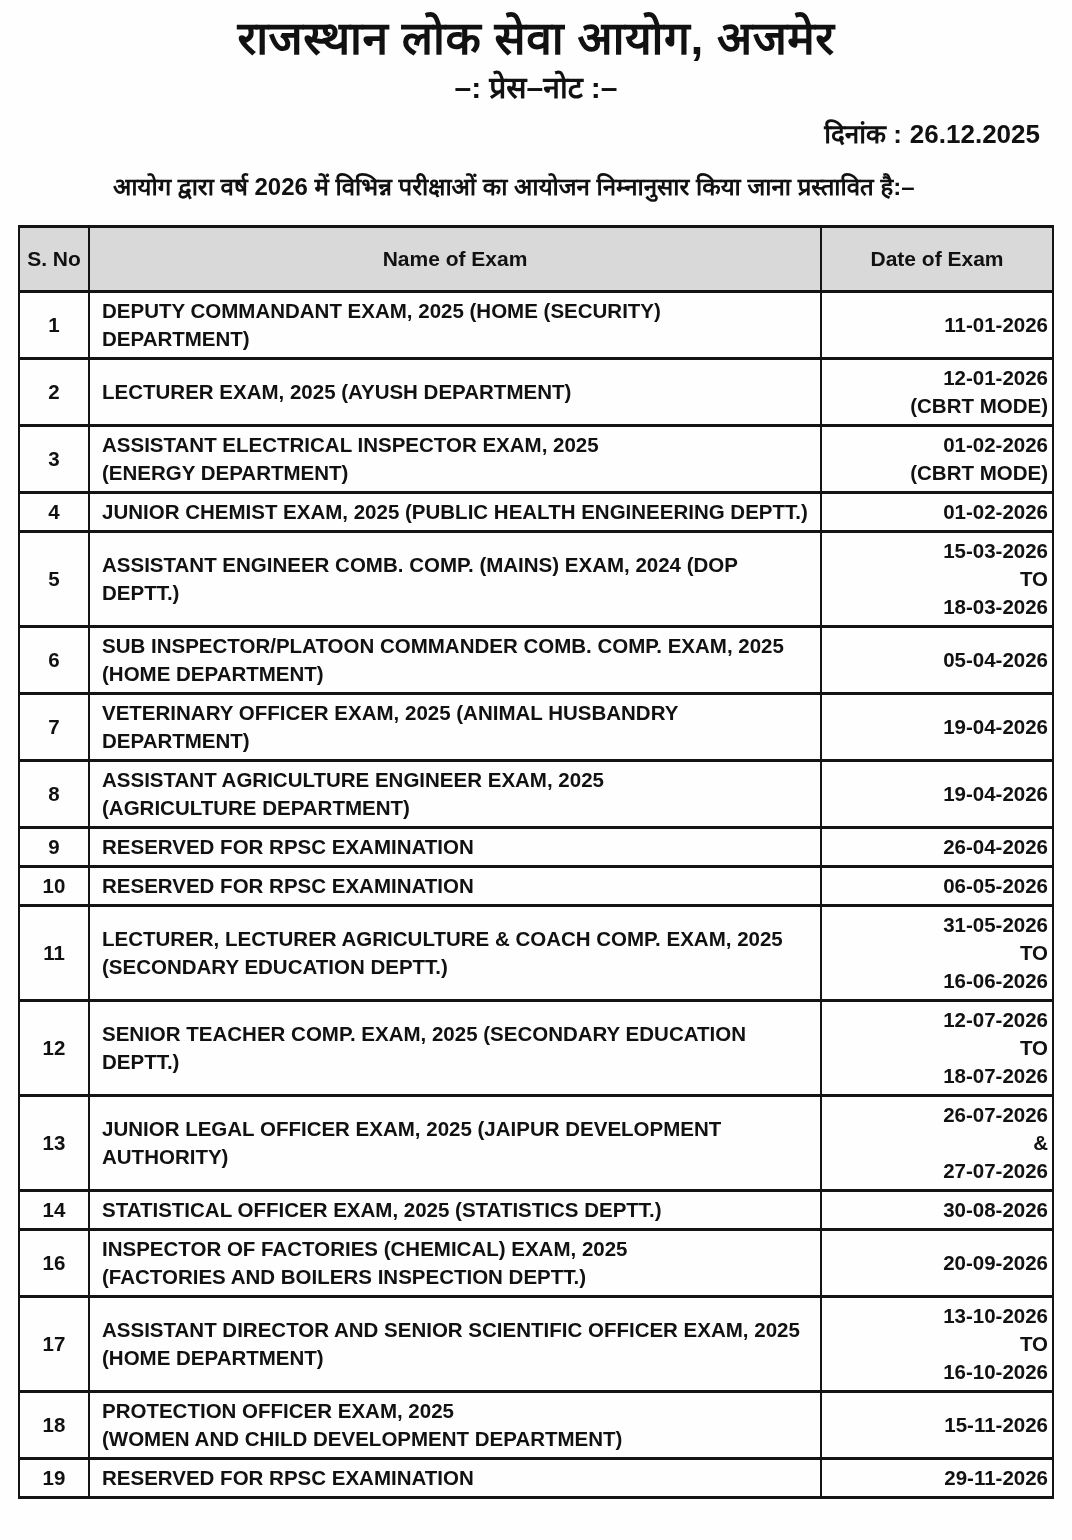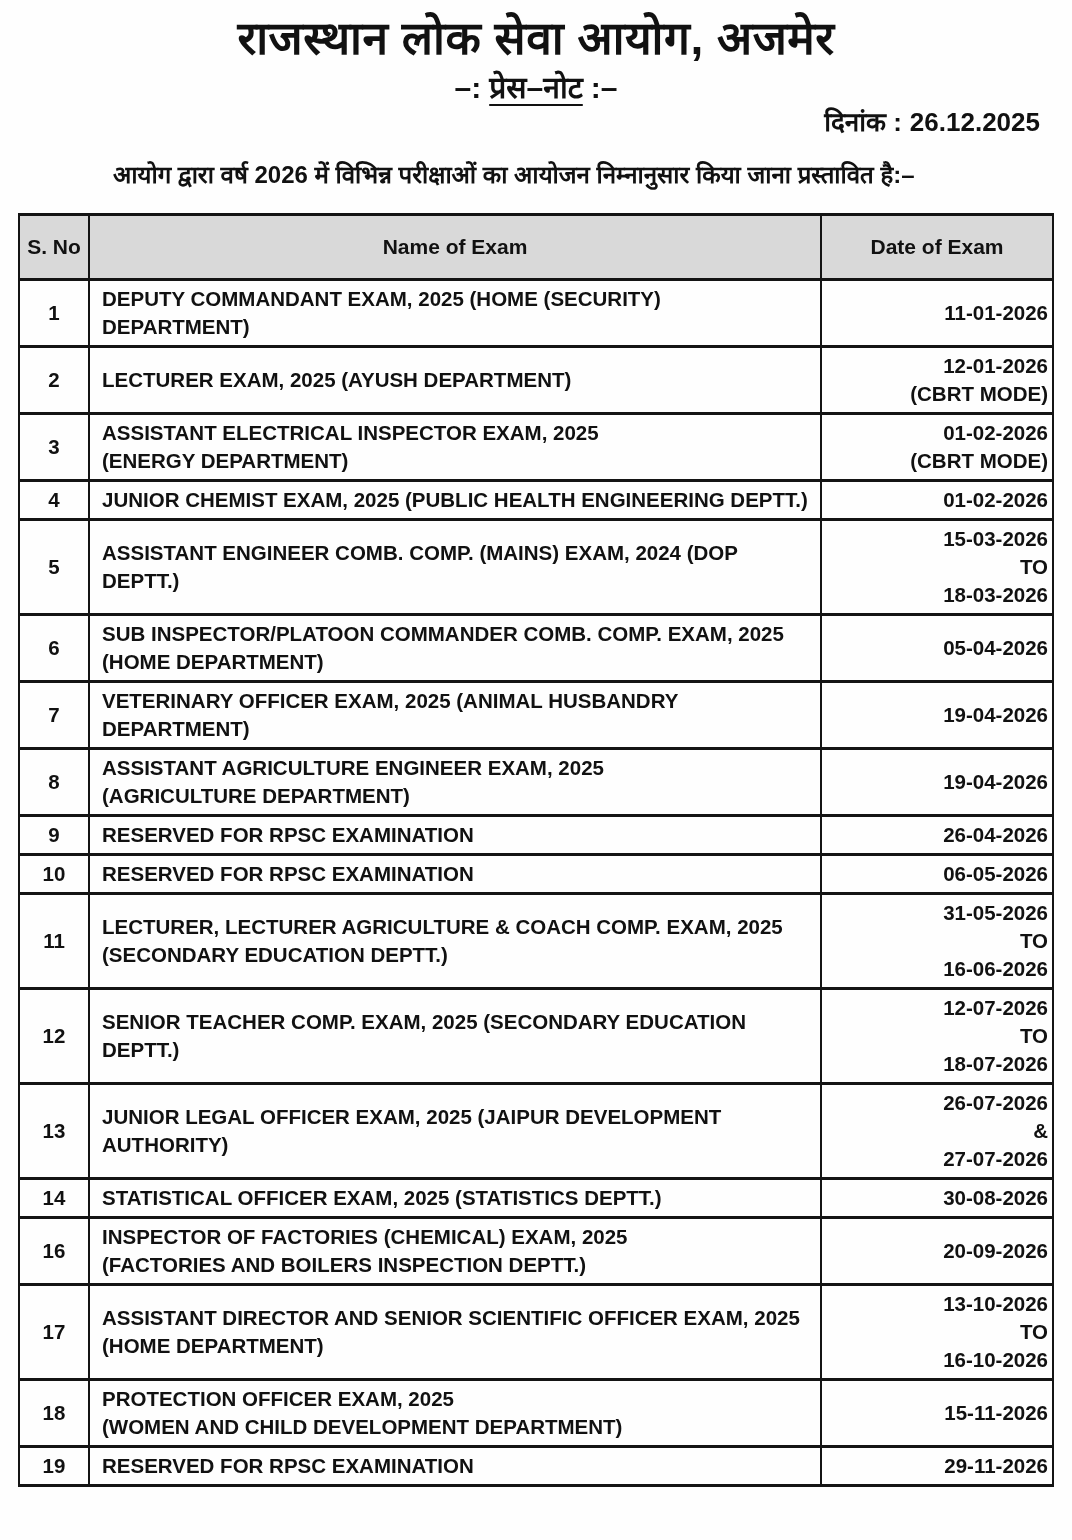--- a/index.html
+++ b/index.html
@@ -26,26 +26,26 @@
     letter-spacing: 0.5px;
   }
   .press-note-line {
     margin-top: 8px;
     text-align: center;
     font-size: 30px;
     line-height: 36px;
     font-weight: 700;
   }
   .press-note-line .pn-text {
-    text-decoration: underline;
     text-underline-offset: 6px;
     text-decoration-thickness: 2px;
     margin: 4px 8px;
   }
   .date-line {
+    margin-top: 12px;
     padding-right: 32px;
     text-align: right;
     font-size: 26px;
     line-height: 32px;
     font-weight: 700;
   }
   .date-line .date-label { margin-right: 8px; }
   .intro {
     margin: 14px 18px 0 18px;
     font-size: 24px;

